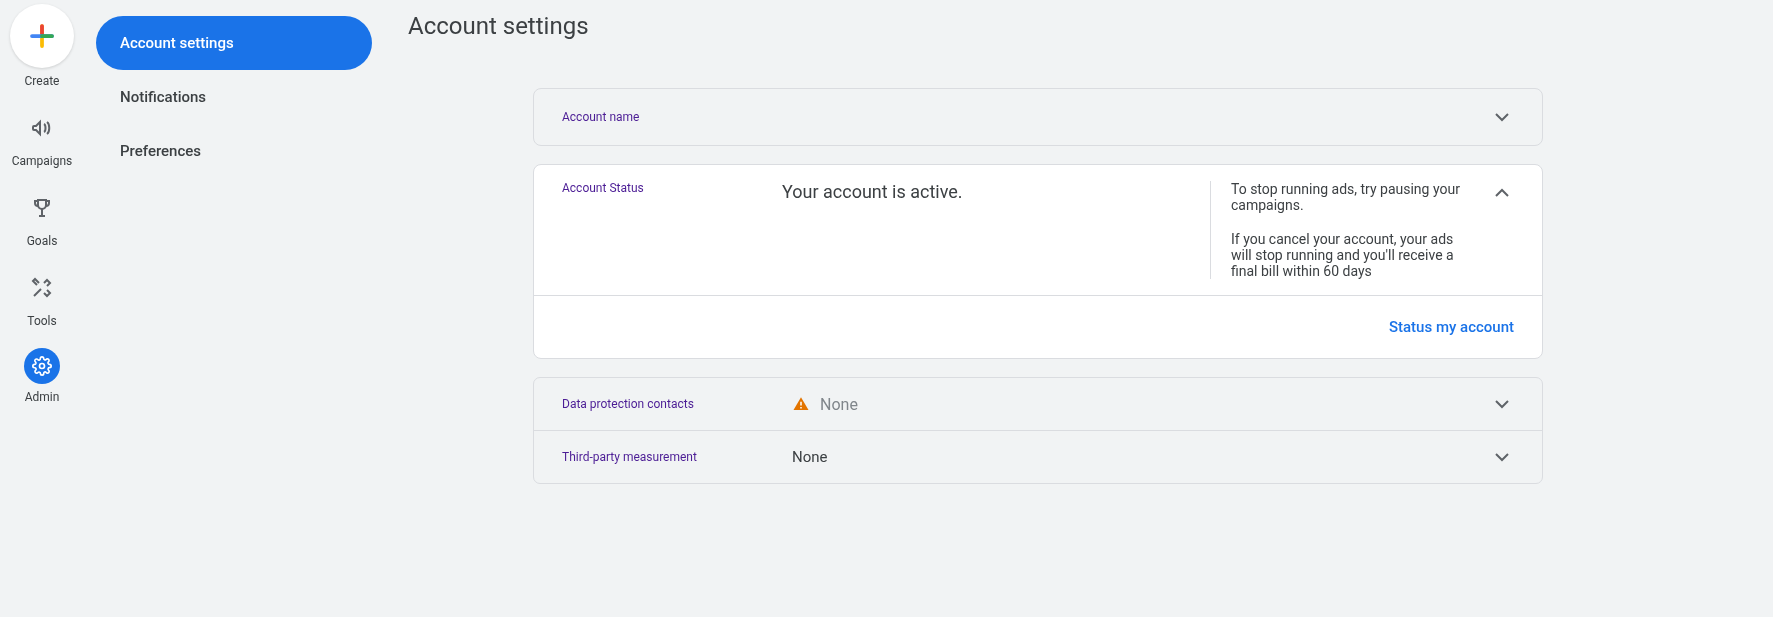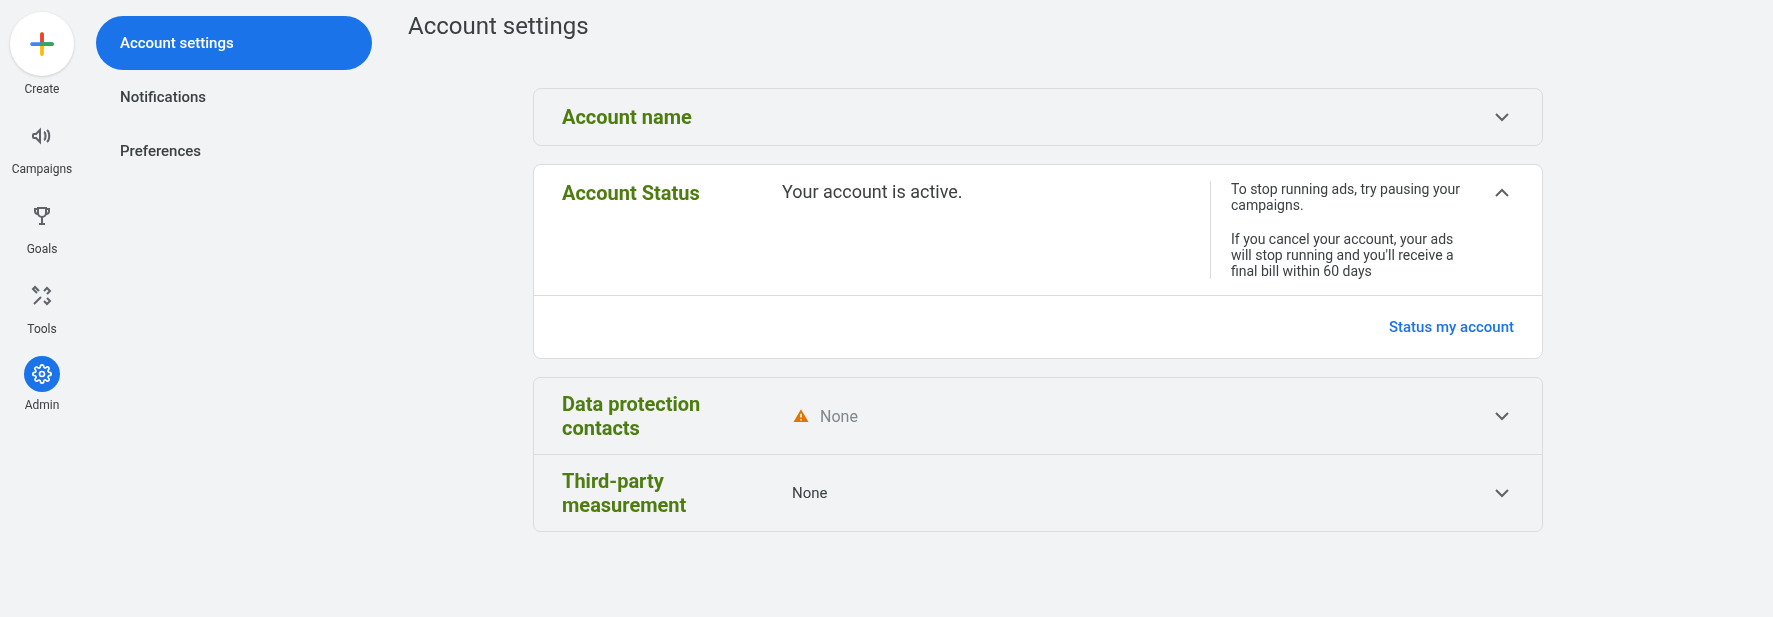--- a/index.html
+++ b/index.html
@@ -7,21 +7,21 @@
     font-family: 'Google Sans', Roboto, Arial, sans-serif;
     background: #f1f3f4;
     color: #3c4043;
     font-size: 14px;
   }
   .app { display: flex; min-height: 100vh; }
 
   
   .rail {
     width: 84px;
-    padding: 12px 0;
+    padding: 4px 0;
     display: flex;
     flex-direction: column;
     align-items: center;
     gap: 20px;
   }
   .rail-item {
     display: flex;
     flex-direction: column;
     align-items: center;
     gap: 6px;
@@ -100,23 +100,23 @@
   }
   .card.collapsed { background: #f1f3f4; }
   .card-header {
     display: flex;
     align-items: center;
     padding: 16px 28px;
     gap: 20px;
     cursor: pointer;
   }
   .card-header .title {
-    font-size: 20px;
-    font-weight: 700;
-    color: #4d7c0f;
+    font-size: 12px;
+    font-weight: 400;
+    color: #4c1d95;
     flex: 0 0 200px;
   }
   .card-header .value {
     font-size: 15px;
     color: #3c4043;
     flex: 0 0 auto;
   }
   .card-header .warn-badge {
     display: flex;
     align-items: center;

